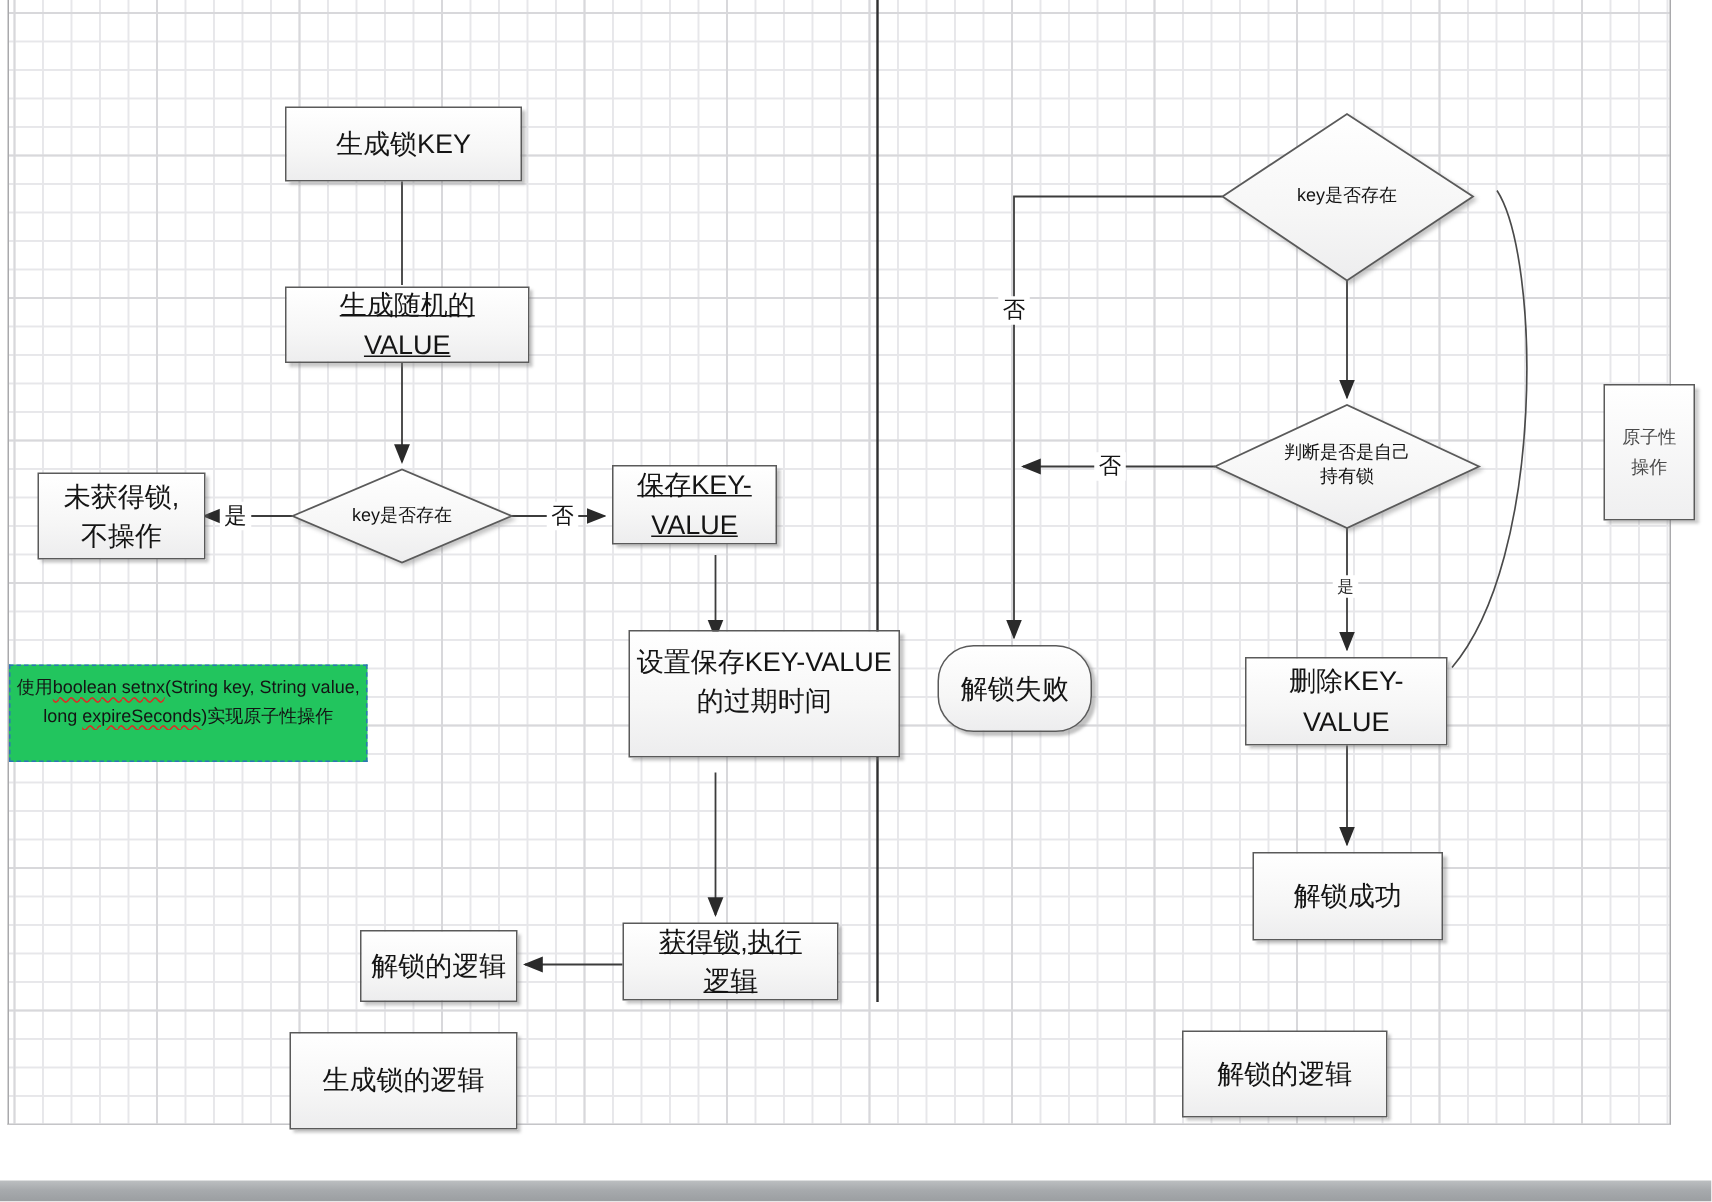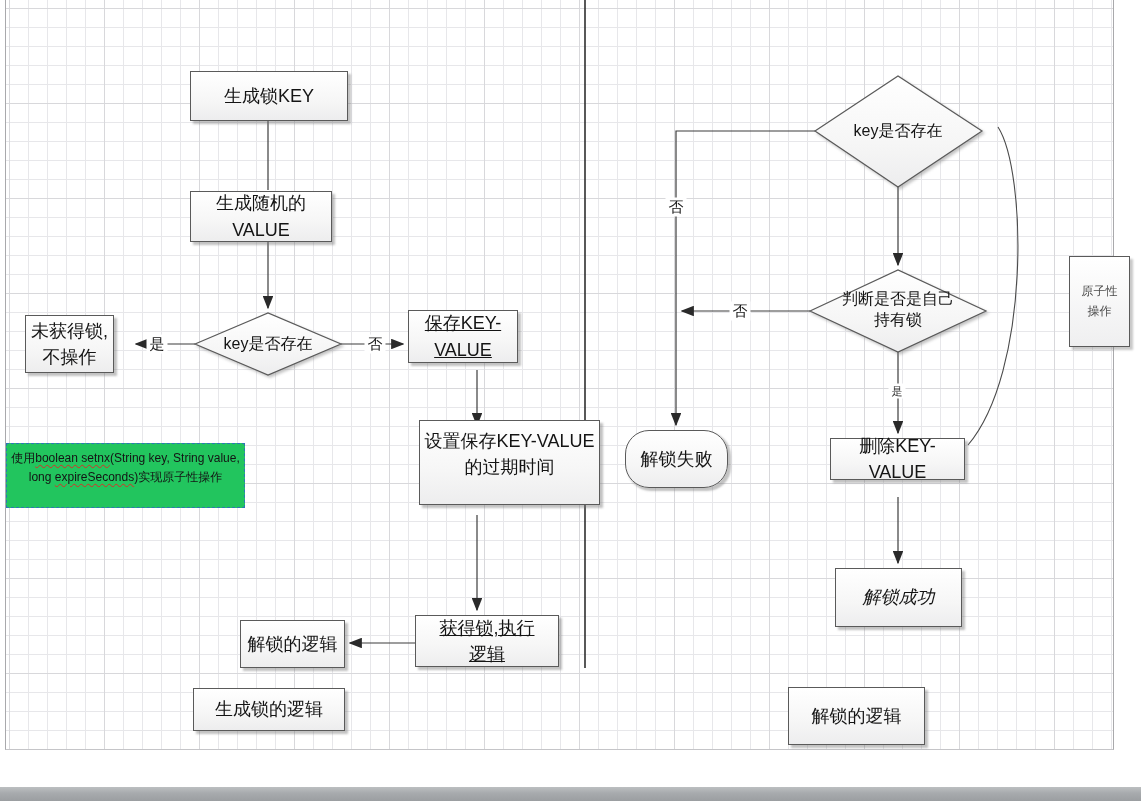--- a/index.html
+++ b/index.html
@@ -36,21 +36,21 @@
     border:1px solid #5a5a5a;
     box-shadow:2.5px 2.5px 2px rgba(120,120,120,.45);
     display:flex; align-items:center; justify-content:center;
     text-align:center; font-size:18px; color:#141414;
     white-space:pre-line; line-height:1.45;
   }
   .node.top-align { align-items:flex-start; padding-top:7px; }
 
   .dtext {
     position:absolute; transform:translate(-50%,-50%);
-    text-align:center; font-size:16px; color:#141414;
+    text-align:center; font-size:12px; color:#141414;
     white-space:pre-line; line-height:1.3; width:190px;
   }
 
   .edge-label {
     position:absolute; transform:translate(-50%,-50%);
     background:#fff; padding:0 3px; font-size:15px; color:#141414;
   }
   .edge-label.small { font-size:11px; color:#2f2f2f; }
 
   .note {
@@ -116,57 +116,57 @@
       <path class="brace" d="M 998 127 C 1027 172, 1030 372, 968 445"></path>
     </g>
 
     <polygon class="diamond" points="195,344 268,313 341,344 268,375"></polygon>
     <polygon class="diamond" points="815,131 898,76 982,131 898,187"></polygon>
     <polygon class="diamond" points="810,311 898,270 986,311 898,352"></polygon>
   </svg>
 
   <div class="node" style="left:190px; top:71px; width:158px; height:50px;">生成锁KEY</div>
 
-  <div class="node" style="left:190px; top:191px; width:142px; height:51px;">生成随机的
+  <div class="node" style="left:190px; top:191px; width:163px; height:51px;text-decoration:underline;">生成随机的
 VALUE</div>
 
   <div class="dtext" style="left:268px; top:344px;">key是否存在</div>
 
-  <div class="node" style="left:25px; top:315px; width:89px; height:58px;">未获得锁,
+  <div class="node" style="left:25px; top:315px; width:112px; height:58px;">未获得锁,
 不操作</div>
 
   <div class="node" style="left:408px; top:310px; width:110px; height:53px;text-decoration:underline;">保存KEY-VALUE</div>
 
   <div class="node top-align" style="left:385px; top:420px; width:181px; height:85px;margin-left:34px;">设置保存KEY-VALUE
 的过期时间</div>
 
   <div class="node" style="left:415px; top:615px; width:144px; height:52px;text-decoration:underline;">获得锁,执行
 逻辑</div>
 
   <div class="node" style="left:240px; top:620px; width:105px; height:48px;">解锁的逻辑</div>
 
-  <div class="node" style="left:193px; top:688px; width:152px; height:43px;">生成锁的逻辑</div>
+  <div class="node" style="left:193px; top:688px; width:152px; height:65px;">生成锁的逻辑</div>
 
   <div class="note">
     <span>使用</span><span class="wavy">boolean setnx</span><span>(String key, String value, long </span><span class="wavy">expireSeconds</span><span>)实现原子性操作</span>
   </div>
 
   <div class="edge-label" style="left:157px; top:344px;">是</div>
   <div class="edge-label" style="left:375px; top:344px;">否</div>
 
   <div class="dtext" style="left:898px; top:131px;">key是否存在</div>
 
   <div class="dtext" style="left:898px; top:310px;">判断是否是自己
 持有锁</div>
 
   <div class="node" style="left:625px; top:430px; width:103px; height:58px;border-radius:24px;">解锁失败</div>
 
-  <div class="node" style="left:830px; top:438px; width:135px; height:42px;">删除KEY-VALUE</div>
+  <div class="node" style="left:830px; top:438px; width:135px; height:59px;">删除KEY-VALUE</div>
 
-  <div class="node" style="left:835px; top:568px; width:127px; height:59px;font-style:italic;">解锁成功</div>
+  <div class="node" style="left:835px; top:568px; width:127px; height:59px;">解锁成功</div>
 
   <div class="atomic">原子性
 操作</div>
 
   <div class="node" style="left:788px; top:687px; width:137px; height:58px;">解锁的逻辑</div>
 
   <div class="edge-label" style="left:676px; top:207px;">否</div>
   <div class="edge-label" style="left:740px; top:311px;">否</div>
   <div class="edge-label small" style="left:897px; top:391px;">是</div>
 

